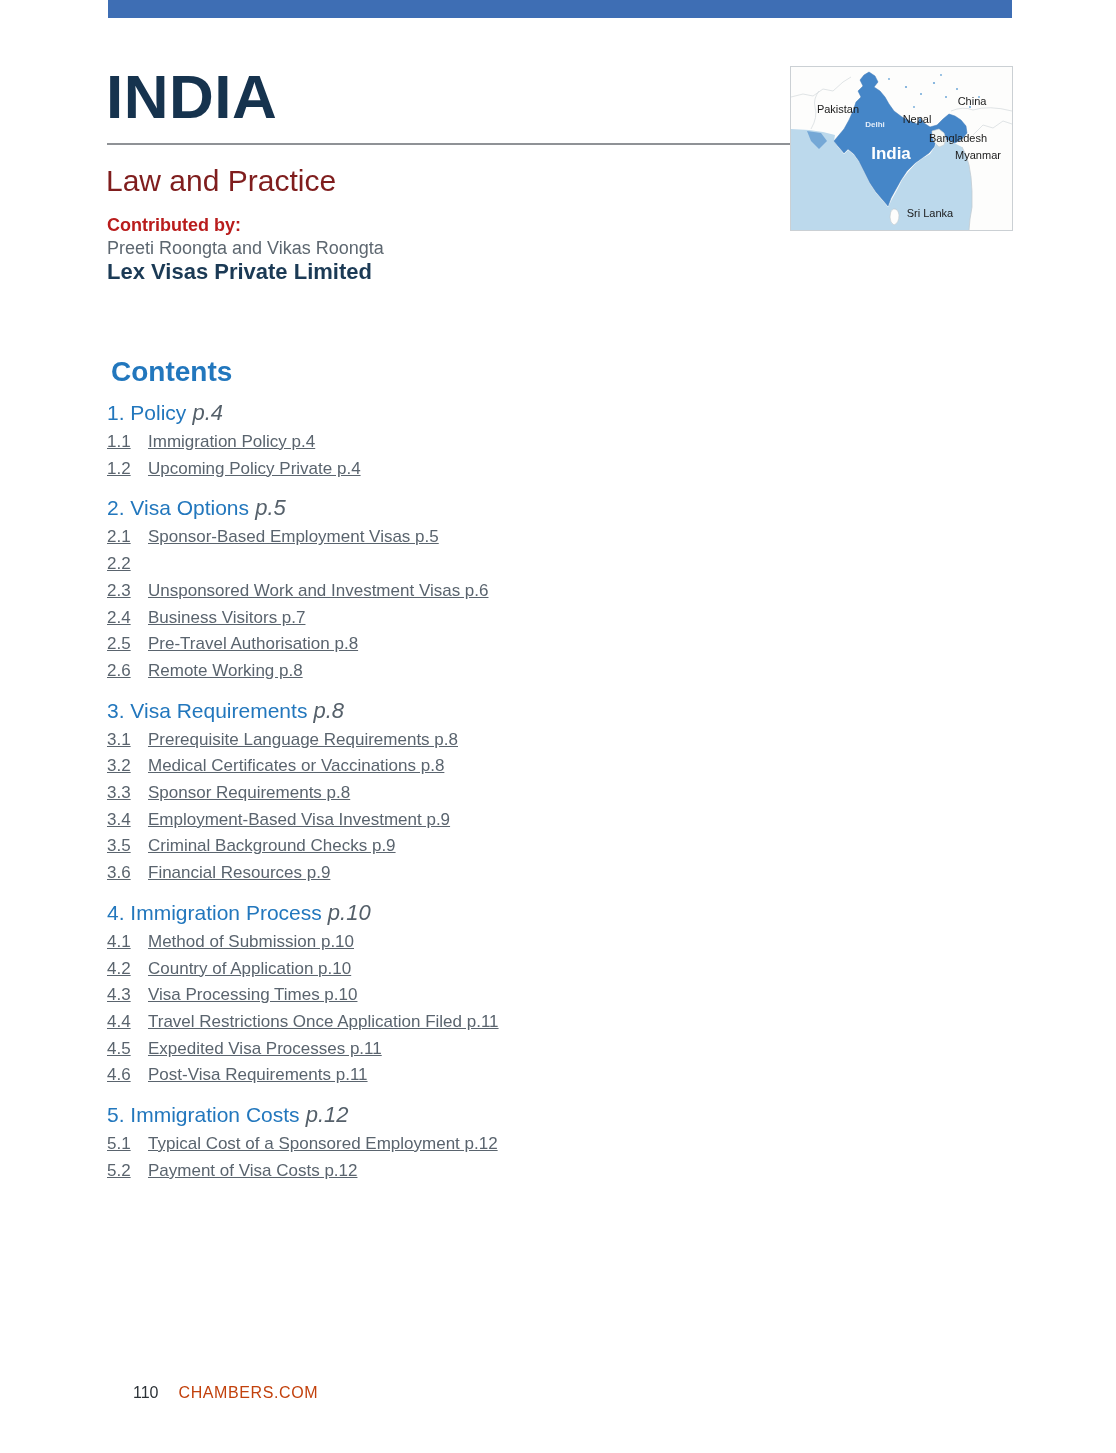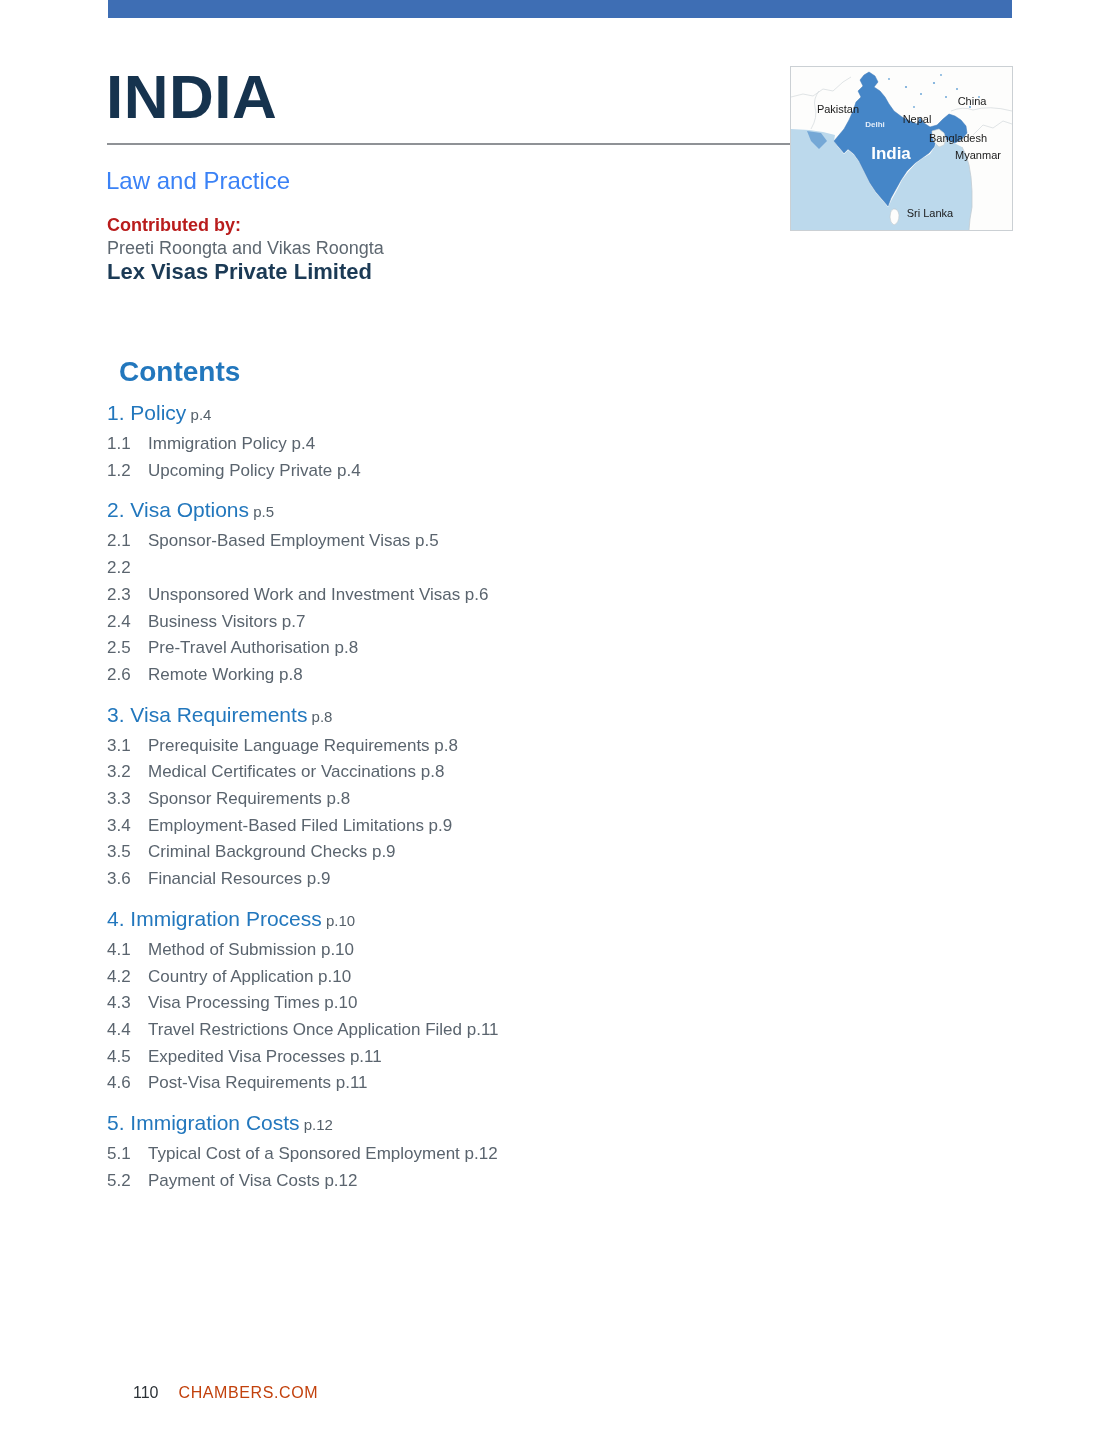--- a/index.html
+++ b/index.html
@@ -19,22 +19,22 @@
     position:absolute; left:106px; top:66px;
     font-size:62px; line-height:62px; font-weight:bold;
     color:var(--navy,#16334e); letter-spacing:0.5px; margin:0;
   }
   .title-rule {
     position:absolute; left:107px; top:143px;
     width:905px; height:2px; background:#8f9296;
   }
   .doc-subtitle {
     position:absolute; left:106px; top:164px;
-    font-size:24px; line-height:34px; font-weight:normal;
-    color:#3b82f6;
+    font-size:30px; line-height:34px; font-weight:normal;
+    color:#7f1d1d;
   }
   .contrib-label {
     position:absolute; left:107px; top:215px;
     font-size:18px; font-weight:bold; color:#b91c1c;
   }
   .contrib-names {
     position:absolute; left:107px; top:238px;
     font-size:18px; color:#5d6770;
   }
   .contrib-firm {
@@ -45,38 +45,39 @@
     position:absolute; left:790px; top:66px;
     width:221px; height:163px;
     border:1px solid #cbd0d4; background:#15803d;
   }
   .map-box svg { display:block; }
 
   .contents-block {
     position:absolute; left:107px; top:357px; width:905px;
   }
   .contents-title {
-    margin:0 0 14px 12px;
+    margin:0 0 14px 4px;
     font-size:28px; line-height:30px; font-weight:bold;
     color:var(--heading-blue,#2277bd);
   }
   .toc-section {
     margin:14px 0 4px 0;
     font-size:21px; line-height:24px;
     color:var(--heading-blue,#2277bd);
     cursor:pointer;
   }
   .toc-section .sec-page {
-    font-size:15px; color:var(--page-gray,#55606a);
+    font-size:22px; color:var(--page-gray,#55606a);font-style:italic;
   }
   .toc-item {
     display:flex; align-items:flex-start;
     font-size:17px; line-height:26.7px;
     color:var(--text-gray,#5a646e);
     cursor:pointer;
+    text-decoration:underline;
   }
   .toc-item .num { width:41px; flex:none; }
 
   .page-footer {
     position:absolute; left:107px; top:1384px;
     font-size:16px;
   }
   .footer-num { color:#2c3237;margin-left:26px; }
   .footer-site { margin-left:20px; color:#c2410c; letter-spacing:0.6px; }
 </style>
@@ -186,21 +187,21 @@
       <div class="toc-item">
         <span class="num">3.2</span>
         <span>Medical Certificates or Vaccinations p.8</span>
       </div>
       <div class="toc-item">
         <span class="num">3.3</span>
         <span>Sponsor Requirements p.8</span>
       </div>
       <div class="toc-item">
         <span class="num">3.4</span>
-        <span>Employment-Based Filed Limitations p.9</span>
+        <span>Employment-Based Visa Investment p.9</span>
       </div>
       <div class="toc-item">
         <span class="num">3.5</span>
         <span>Criminal Background Checks p.9</span>
       </div>
       <div class="toc-item">
         <span class="num">3.6</span>
         <span>Financial Resources p.9</span>
       </div>
       <div class="toc-section"><span>4. Immigration Process</span><span class="sec-page"> p.10</span></div>

